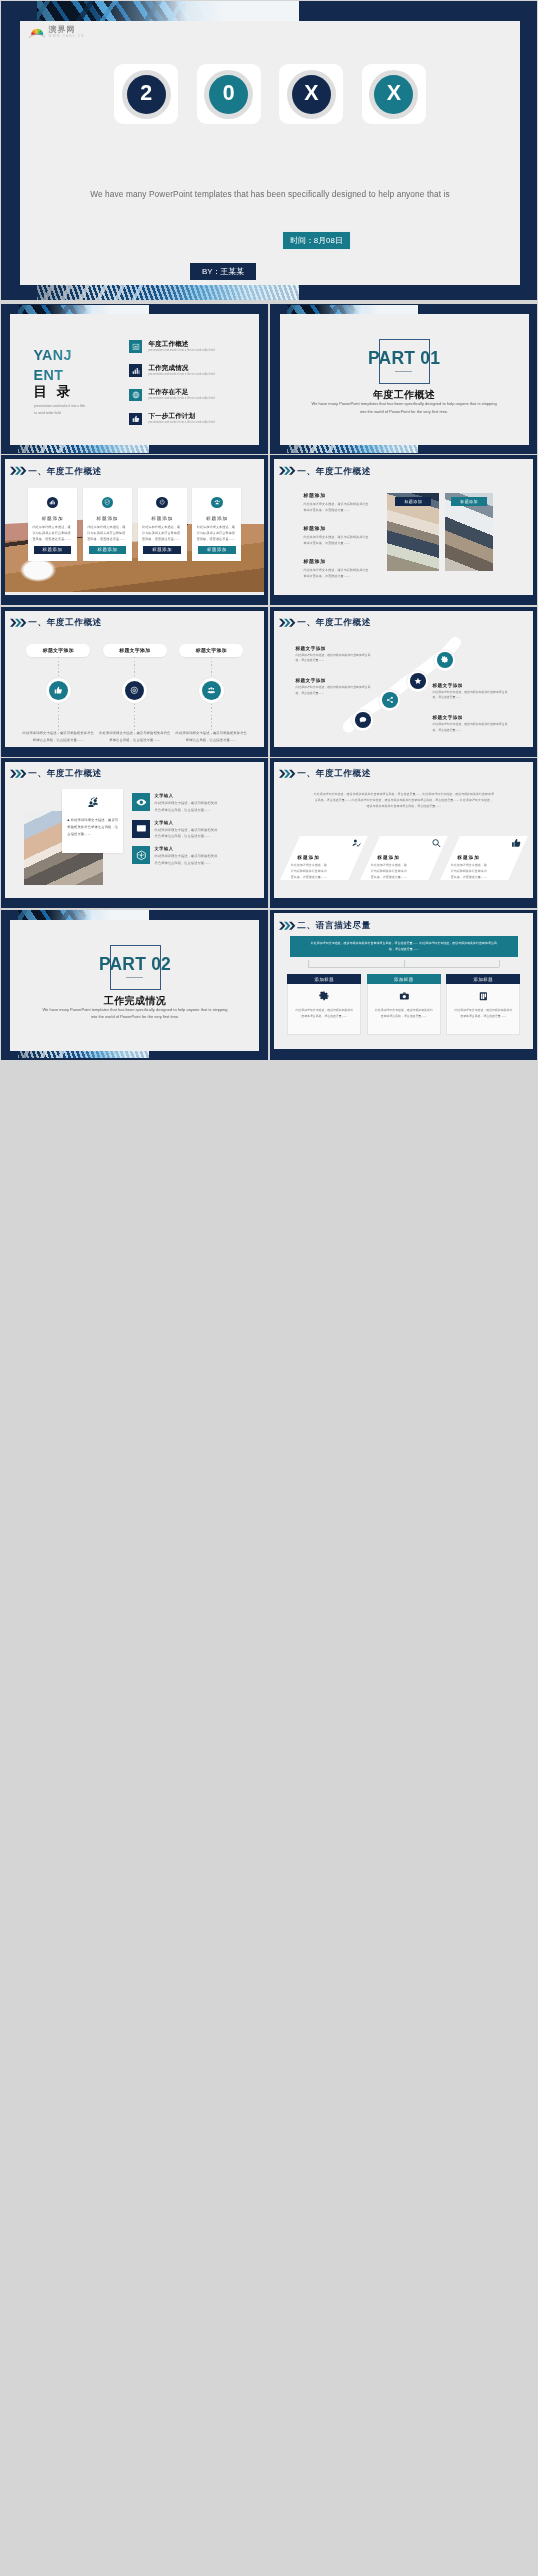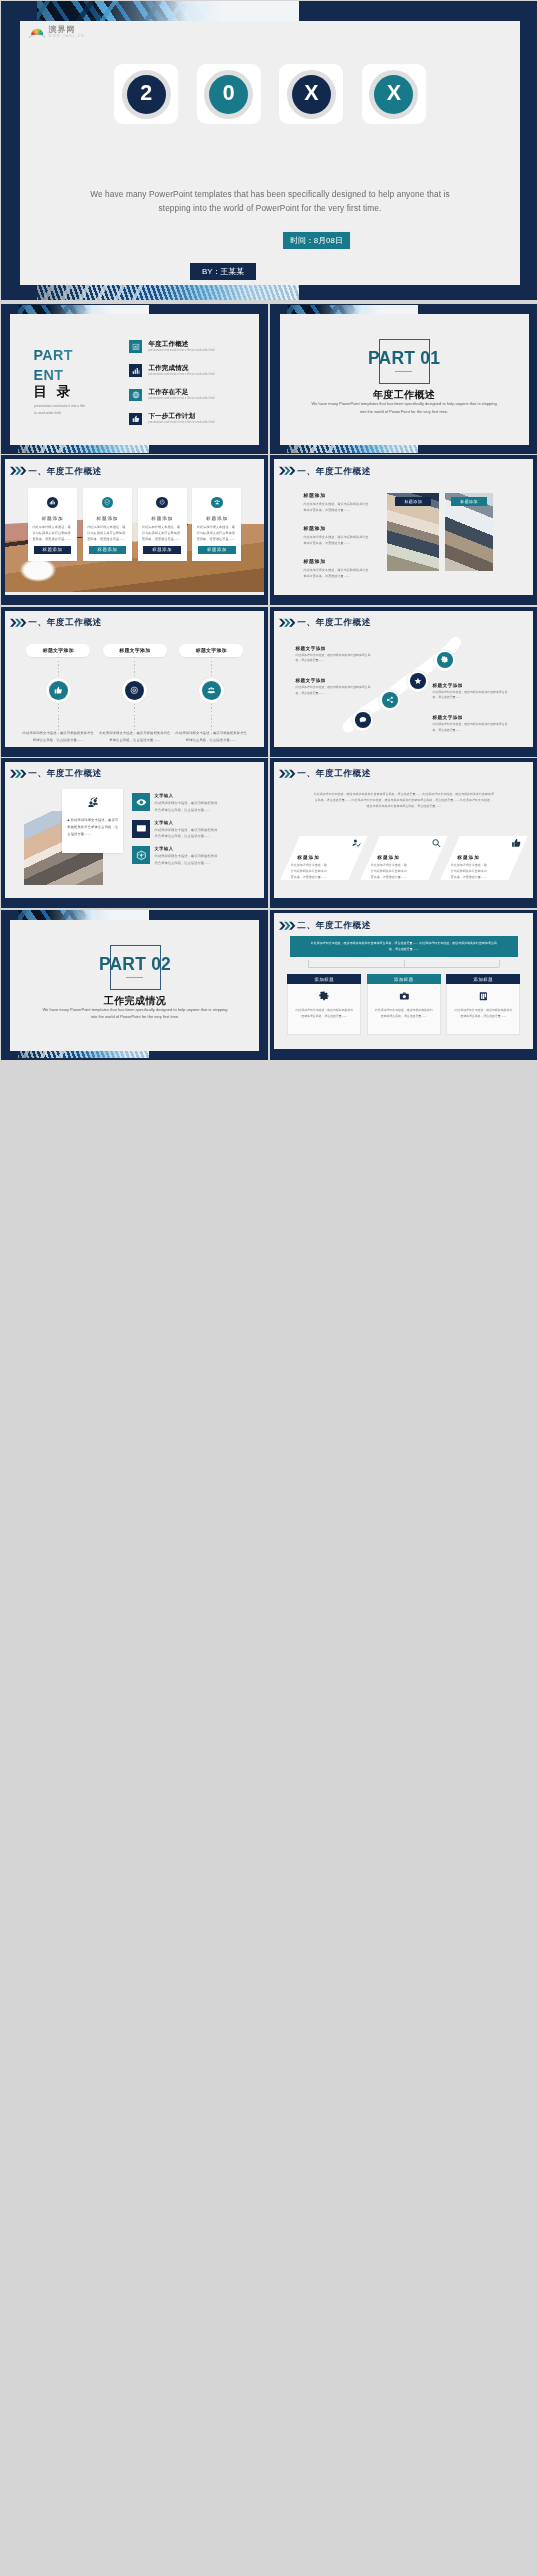--- a/index.html
+++ b/index.html
@@ -217,21 +217,20 @@
               </div>
             </div>
       <div class="numbox">
               <div class="numring">
                 <div class="numcirc" style="background:#17798a">X</div>
               </div>
             </div>
     </div>
     <div class="cv-sub" style="top:166px">
       <div>We have many PowerPoint templates that has been specifically designed to help anyone that is</div>
-      <div>stepping into the world of PowerPoint for the very first time.</div>
     </div>
     <div class="cv-btns" style="top:211px">
       <div class="bnavy">BY：王某某</div>
       <div class="bteal">时间：8月08日</div>
     </div>
   </div>
 </div>
 </div>
 
 <div class="row">
@@ -241,21 +240,21 @@
           <i class="b"></i>
           <div class="sh"></div>
         </div>
   <div class="band bB pt-bandbot">
           <i class="a"></i>
           <i class="b"></i>
           <div class="sh"></div>
         </div>
   <div class="panel pt-panel">
     <div class="toc-en" style="left:23px;top:31px">
-      <div>PART</div>
+      <div>YANJ</div>
       <div>ENT</div>
     </div>
     <div class="toc-cn" style="left:23px;top:69px">目 录</div>
     <div class="toc-desc" style="left:23.6px;top:89px">
       <div>presentation and make it into a film</div>
       <div>to used wider field</div>
     </div>
     <div class="toc-list" style="left:119px;top:26.4px">
       <div class="toc-it">
         <span class="toc-ic teal">
@@ -702,21 +701,21 @@
       <div class="slide half">
         <div class="panel sp">
           <div class="shead">
             <span class="chevs">
               <svg width="18" height="9.3" viewBox="0 0 50 28">
                 <path d="M1 2 L12 14 L1 26 L9 26 L20 14 L9 2 Z" fill="#142c50"></path>
                 <path d="M16 2 L27 14 L16 26 L24 26 L35 14 L24 2 Z" fill="#19798a"></path>
                 <path d="M31 2 L42 14 L31 26 L39 26 L50 14 L39 2 Z" fill="#142c50"></path>
               </svg>
             </span>
-            <span class="t">二、年度工作概述</span>
+            <span class="t">二、语言描述尽量</span>
           </div>
           <div class="s10ban"><span>此处添加详细文本描述，建议与标题相关并符合整体语言风格，语言描述尽量……</span> <span>此处添加详细文本描述，建议与标题相关并符合整体语言风格，语言描述尽量……</span></div>
           <div class="s10ln"></div>
           <div class="s10row">
             <div class="s10c">
               <div class="s10h navy">添加标题</div>
               <div class="s10b">
                 <div class="s10i"><svg width="10.7" height="10.7" viewBox="0 0 24 24" fill="#1c2f4a">
                     <path d="M12 8.2a3.8 3.8 0 1 0 0 7.6 3.8 3.8 0 0 0 0-7.6zm9.4 5.6.1-1.8-.1-1.8-2.4-.4a7.4 7.4 0 0 0-.9-2.2l1.4-2-2.5-2.5-2 1.4a7.4 7.4 0 0 0-2.2-.9L12.4 1h-.8l-2.4.4a7.4 7.4 0 0 0-2.2.9l-2-1.4L2.5 3.4l1.4 2a7.4 7.4 0 0 0-.9 2.2L.6 8v3.6l2.4.4c.2.8.5 1.5.9 2.2l-1.4 2 2.5 2.5 2-1.4c.7.4 1.4.7 2.2.9l.4 2.4h3.6l.4-2.4c.8-.2 1.5-.5 2.2-.9l2 1.4 2.5-2.5-1.4-2c.4-.7.7-1.4.9-2.2z"></path>
                   </svg></div>

